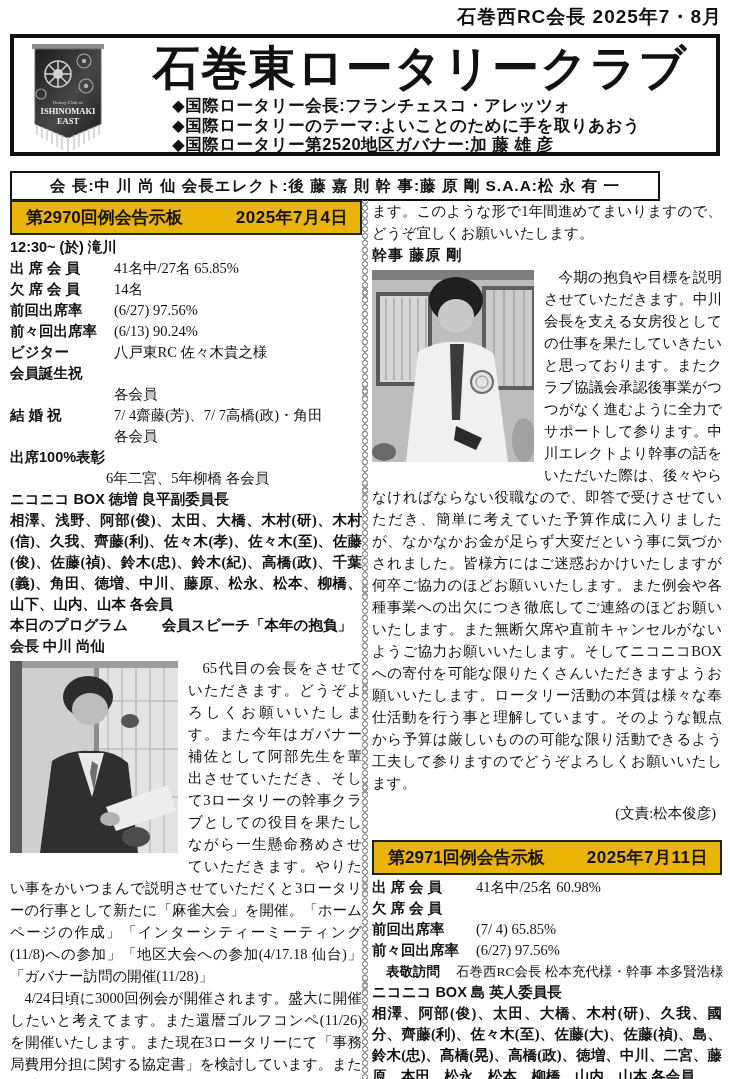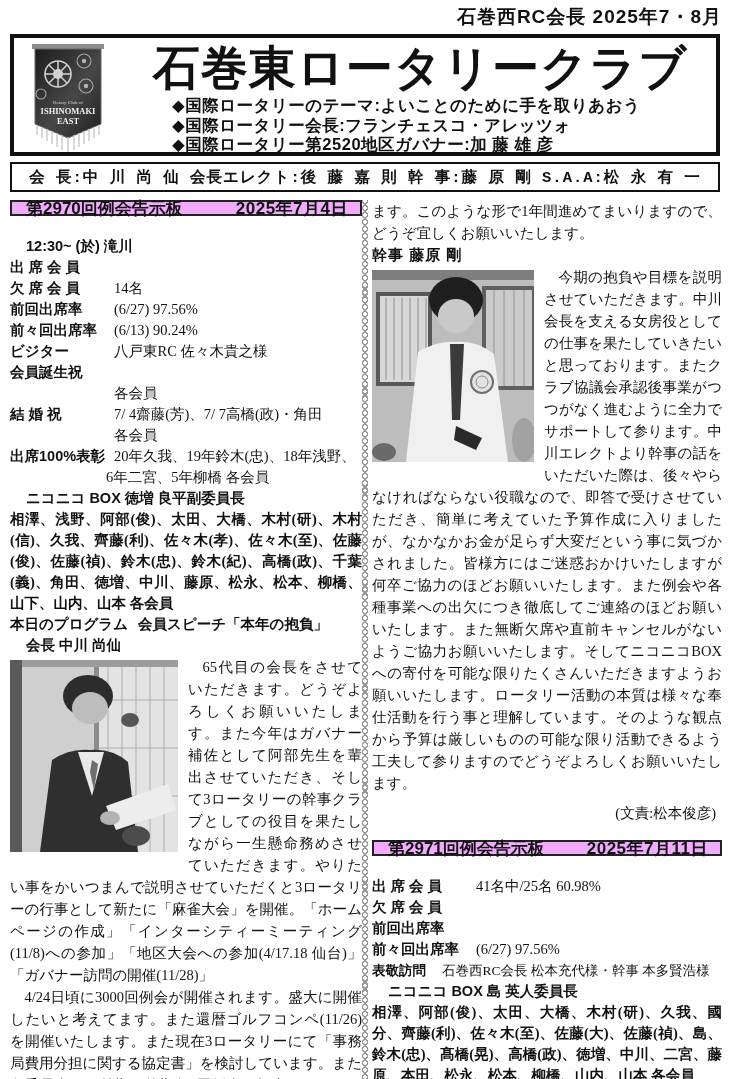--- a/index.html
+++ b/index.html
@@ -27,56 +27,56 @@
     position:absolute; left:110px; top:4px; width:592px;
     text-align:center; font-size:47px; letter-spacing:1px; line-height:52px;
   }
   .bullets {
     position:absolute; left:158px; top:58px; width:550px;
     font-size:16.5px; line-height:19.5px; letter-spacing:0.5px;
   }
 
   
   .officers {
-    position:absolute; left:10px; top:162px; width:710px; height:30px;
+    position:absolute; left:10px; top:171px; width:650px; height:30px;
     border:2px solid #111; display:flex; align-items:center; justify-content:center;
-    font-size:15.5px; letter-spacing:1px;font-family:Liberation Mono, monospace;
+    font-size:15.5px; letter-spacing:1px;
   }
 
   
   .col { position:absolute; top:200px; font-size:14.5px; }
   .col-left  { left:10px;  width:352px; }
   .col-right { left:372px; width:350px; }
   .divider {
     position:absolute; left:362px; top:200px; width:6px; height:879px;
     background-image:
       repeating-linear-gradient(45deg,  #9a9a9a 0 1.5px, transparent 1.5px 5px),
       repeating-linear-gradient(-45deg, #9a9a9a 0 1.5px, transparent 1.5px 5px);
   }
 
   .board-header {
-    height:16px; background:#f0abfc; border:2px solid #222;
+    height:35px; background:#eab308; border:2px solid #222;
     display:flex; align-items:center; justify-content:space-between;
-    padding:0 12px 0 14px; font-size:17px; margin-bottom:20px;
+    padding:0 12px 0 14px; font-size:17px; margin-bottom:2px;
   }
   .board-header .bh-date { letter-spacing:0.5px; }
 
-  .line { line-height:21px;margin-left:16px; }
+  .line { line-height:21px; }
   .srow { display:flex; line-height:21px; }
   .srow .lab { width:104px; flex:none; font-family:"Liberation Sans","DejaVu Sans",sans-serif; font-weight:bold; }
   .srow .val { flex:1; }
-  .srow-tight { font-size:13.5px; white-space:nowrap; }
+  .srow-tight { font-size:13.5px; white-space:nowrap;margin-left:14px; }
   .srow-tight .lab { width:70px; }
   .award-cont { padding-left:96px; line-height:21px; }
   .names { text-align:justify; line-height:21px;font-weight:bold; }
   .para  { text-align:justify; line-height:22px; text-indent:1em; }
   .para-noindent { text-align:justify; line-height:22px; }
   .heading-line { line-height:22px; font-size:15px; letter-spacing:1px; }
   .program-line { display:flex; line-height:21px; }
-  .program-line .pl-label { margin-right:10px; }
+  .program-line .pl-label { margin-right:34px; }
   .credit { text-align:right; padding-right:6px; line-height:22px; margin:8px 0 16px; }
 
   .photo { float:left; margin:4px 10px 4px 0; display:block; }
   .photo svg { display:block; }
   .clear { clear:both; }
 </style>
 </head>
 <body>
 
 <div class="masthead gothic">石巻西RC会長 2025年7・8月</div>
@@ -123,40 +123,41 @@
         <line x1="53" y1="89" x2="53" y2="103"></line>
           <line x1="58" y1="87" x2="58" y2="100"></line>
         <line x1="63" y1="85" x2="63" y2="97"></line>
           <line x1="68" y1="83" x2="68" y2="94"></line>
         <line x1="73" y1="81" x2="73" y2="91"></line>
       </g>
     </svg>
   </div>
   <div class="club-title gothic">石巻東ロータリークラブ</div>
   <div class="bullets gothic">
+    <div>◆国際ロータリー会長:フランチェスコ・アレッツォ</div>
     <div>◆国際ロータリーのテーマ:よいことのために手を取りあおう</div>
-    <div>◆国際ロータリー会長:フランチェスコ・アレッツォ</div>
     <div>◆国際ロータリー第2520地区ガバナー:加 藤 雄 彦</div>
   </div>
 </div>
 
 <div class="officers gothic">会 長:中 川 尚 仙  会長エレクト:後 藤 嘉 則  幹 事:藤 原  剛  S.A.A:松 永 有 一</div>
 
 <div class="divider"></div>
 
 <div class="col col-left">
   <div class="board-header gothic">
     <span>第2970回例会告示板</span>
     <span class="bh-date">2025年7月4日</span>
   </div>
 
   <div class="line gothic">12:30~ (於) 滝川</div>
 
   <div class="srow">
     <span class="lab">出 席 会 員</span>
+    <span class="val">41名中/27名 65.85%</span>
   </div>
   <div class="srow">
     <span class="lab">欠 席 会 員</span>
     <span class="val">14名</span>
   </div>
   <div class="srow">
     <span class="lab">前回出席率</span>
     <span class="val">(6/27) 97.56%</span>
   </div>
   <div class="srow">
@@ -178,21 +179,20 @@
     <span class="lab">結 婚 祝</span>
     <span class="val">7/ 4齋藤(芳)、7/ 7高橋(政)・角田</span>
   </div>
   <div class="srow">
     <span class="lab"></span>
     <span class="val">各会員</span>
   </div>
 
   <div class="srow">
     <span class="lab">出席100%表彰</span>
-    <span class="val">20年久我、19年鈴木(忠)、18年浅野、</span>
   </div>
   <div class="award-cont serif">6年二宮、5年柳橋 各会員</div>
 
   <div class="line gothic">ニコニコ BOX 徳増 良平副委員長</div>
   <div class="names serif">相澤、浅野、阿部(俊)、太田、大橋、木村(研)、木村(信)、久我、齊藤(利)、佐々木(孝)、佐々木(至)、佐藤(俊)、佐藤(禎)、鈴木(忠)、鈴木(紀)、高橋(政)、千葉(義)、角田、徳増、中川、藤原、松永、松本、柳橋、山下、山内、山本 各会員</div>
 
   <div class="program-line gothic">
     <span class="pl-label">本日のプログラム</span>
     <span>会員スピーチ「本年の抱負」</span>
   </div>
@@ -282,20 +282,21 @@
 
   <div class="srow">
     <span class="lab">出 席 会 員</span>
     <span class="val">41名中/25名 60.98%</span>
   </div>
   <div class="srow">
     <span class="lab">欠 席 会 員</span>
   </div>
   <div class="srow">
     <span class="lab">前回出席率</span>
+    <span class="val">(7/ 4) 65.85%</span>
   </div>
   <div class="srow">
     <span class="lab">前々回出席率</span>
     <span class="val">(6/27) 97.56%</span>
   </div>
 
   <div class="srow srow-tight">
     <span class="lab">表敬訪問</span>
     <span class="val">石巻西RC会長 松本充代様・幹事 本多賢浩様</span>
   </div>

